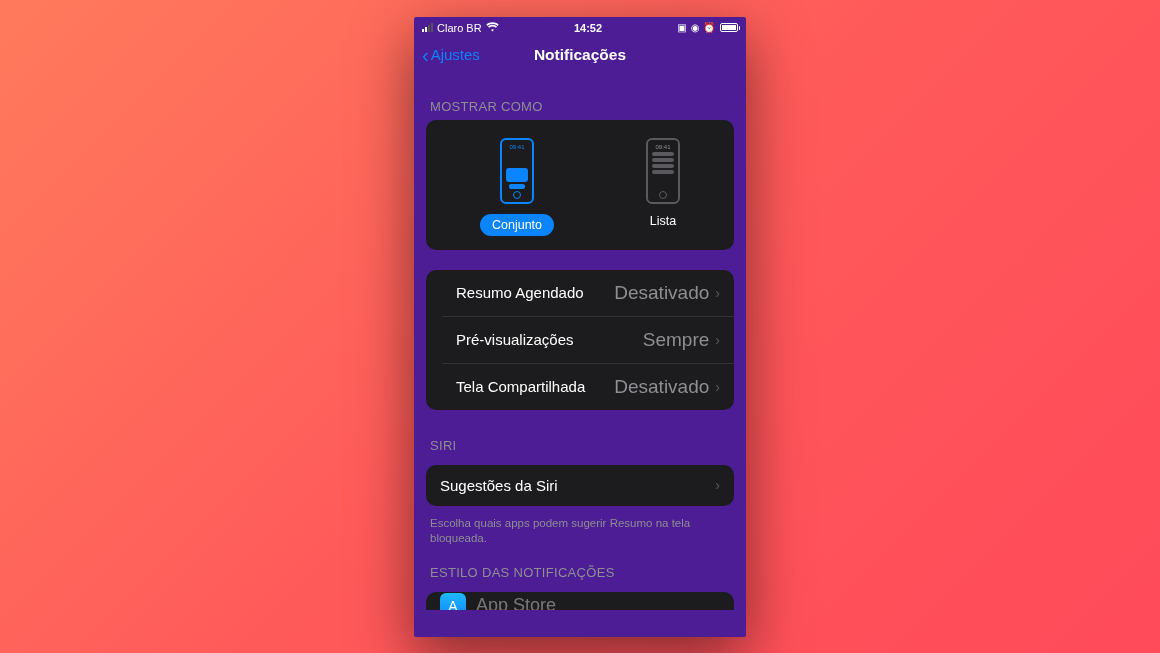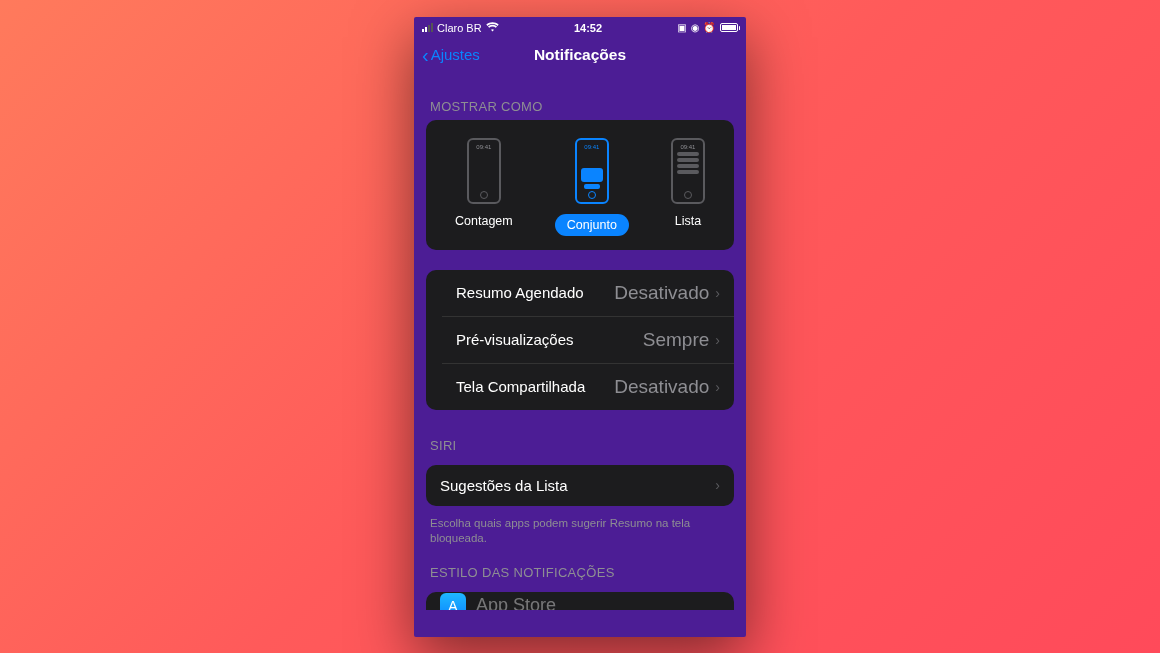--- a/index.html
+++ b/index.html
@@ -121,27 +121,20 @@
       <span>Ajustes</span>
     </div>
     <div class="title">Notificações</div>
   </div>
 
   <div class="content">
 
     <div class="section-header">MOSTRAR COMO</div>
     <div class="card display-card">
 
-      <div class="mode">
-        <div class="mini-phone">
-          <div class="time">09:41</div>
-          <div class="home"></div>
-        </div>
-        <div class="mode-label">Contagem</div>
-      </div>
 
       <div class="mode">
         <div class="mini-phone selected">
           <div class="time">09:41</div>
           <div class="stack-large"></div>
           <div class="stack-small"></div>
           <div class="home"></div>
         </div>
         <div class="mode-label pill">Conjunto</div>
       </div>
@@ -179,21 +172,21 @@
         <div class="row-right">
           <div class="row-value">Desativado</div>
           <div class="chevron">›</div>
         </div>
       </div>
     </div>
 
     <div class="section-header tight">SIRI</div>
     <div class="card siri-card">
       <div class="row">
-        <div class="row-label">Sugestões da Lista</div>
+        <div class="row-label">Sugestões da Siri</div>
         <div class="row-right">
           <div class="chevron">›</div>
         </div>
       </div>
     </div>
     <div class="footer-text">Escolha quais apps podem sugerir Resumo na tela bloqueada.</div>
 
     <div class="section-header" style="padding-top:18px;">ESTILO DAS NOTIFICAÇÕES</div>
     <div class="cutoff-card">
       <div class="app-icon">A</div>

